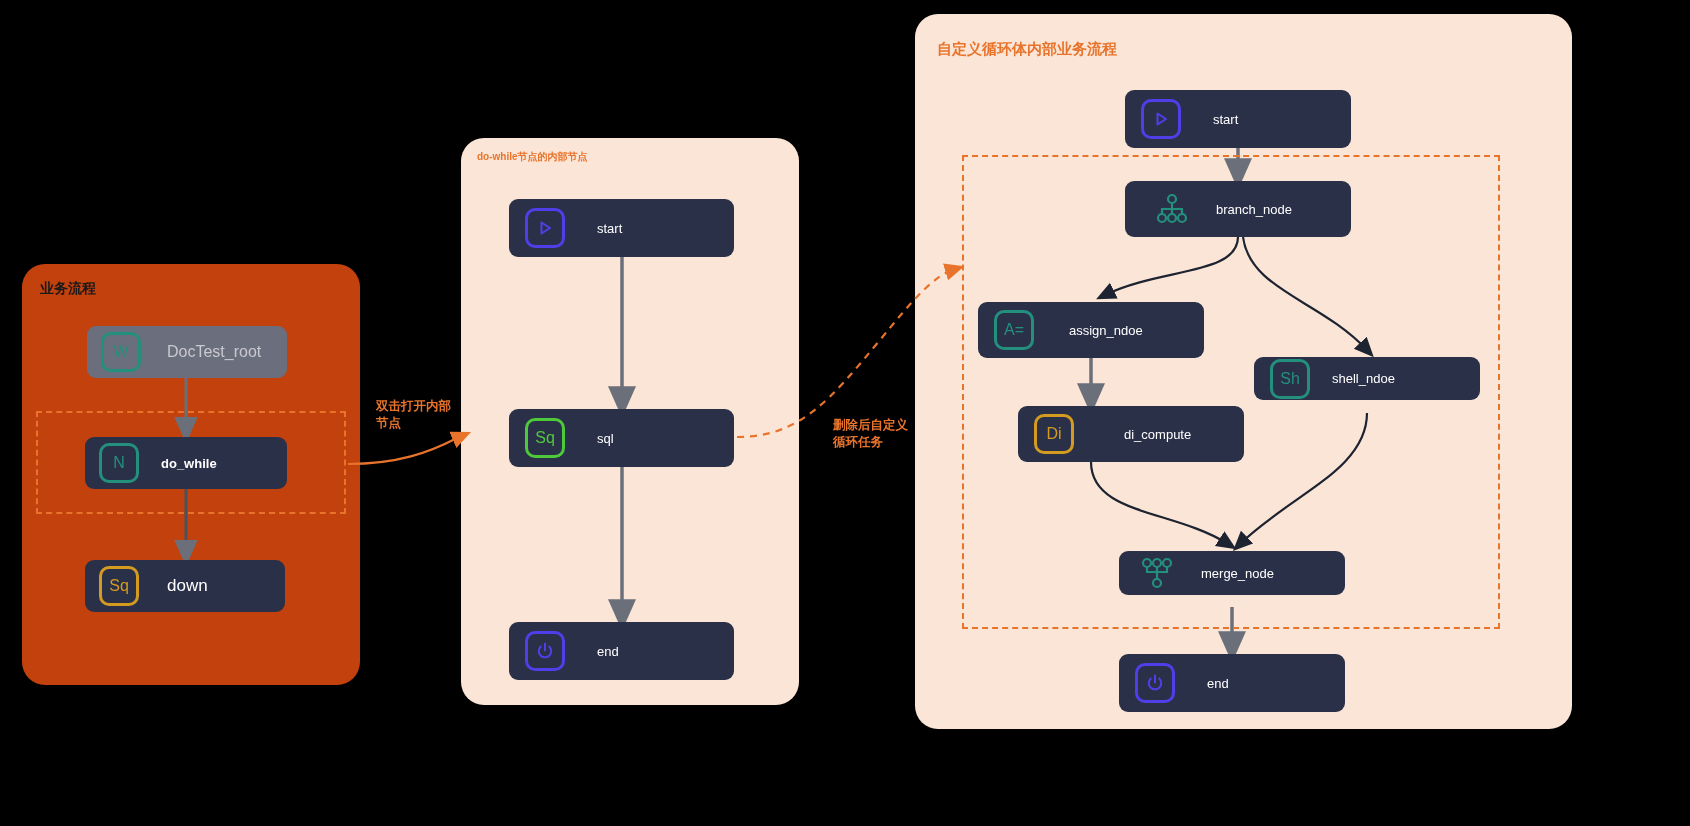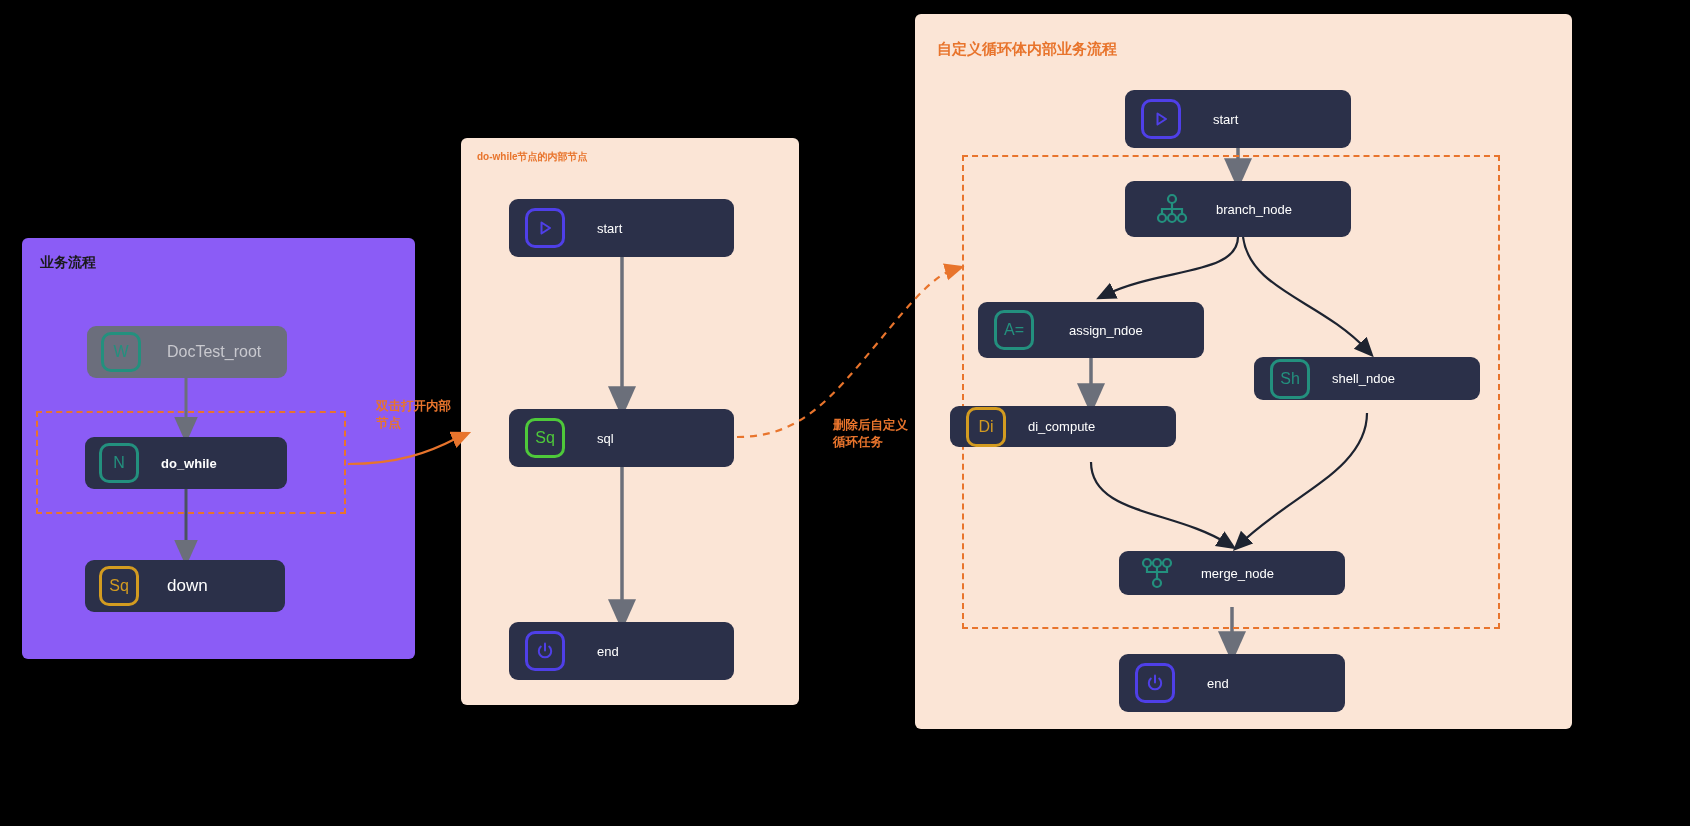--- a/index.html
+++ b/index.html
@@ -12,29 +12,29 @@
   #stage { position: relative; width: 1690px; height: 826px; }
 
   svg.edges {
     position: absolute; left: 0; top: 0;
     width: 1690px; height: 826px;
     pointer-events: none;
     z-index: 5;
   }
 
   
-  .panel { position: absolute; border-radius: 6px; padding-left: 7px; }
+  .panel { position: absolute; border-radius: 23px; padding-left: 7px; }
   .panel-title {
     position: absolute;
     font-size: 15px;
     font-weight: 700;
     white-space: nowrap;
     z-index: 8;
   }
-  #panel-biz  { left: 22px;  top: 238px; width: 393px; height: 421px; background: #8b5cf6; }
+  #panel-biz  { left: 22px;  top: 264px; width: 338px; height: 421px; background: #c2410c; }
   #panel-biz .panel-title { left: 18px; top: 16px; color: #1a1a1a; font-size: 14px; }
   #panel-dowhile { left: 461px; top: 138px; width: 338px; height: 567px; background: #fbe5d6; }
   #panel-dowhile .panel-title { left: 16px; top: 12px; color: #e8742c; font-size: 10px; }
   #panel-loop { left: 915px; top: 14px; width: 657px; height: 715px; background: #fbe5d6; }
   #panel-loop .panel-title { left: 22px; top: 26px; color: #e8742c; font-size: 15px; }
 
   
   .dashed-box {
     position: absolute;
     border: 2.5px dashed #e8742c;
@@ -92,21 +92,21 @@
   #n-dw-sql .label { margin-left: 32px; }
   #n-dw-end    { left: 509px; top: 622px; width: 225px; height: 58px; padding-left: 16px; }
   #n-dw-end .label { margin-left: 32px; }
 
   #n-lp-start  { left: 1125px; top: 90px;  width: 226px; height: 58px; padding-left: 16px; }
   #n-lp-start .label { margin-left: 32px; }
   #n-lp-branch { left: 1125px; top: 181px; width: 226px; height: 56px; padding-left: 25px; }
   #n-lp-branch .label { margin-left: 22px; }
   #n-lp-assign { left: 978px;  top: 302px; width: 226px; height: 56px; padding-left: 16px; }
   #n-lp-assign .label { margin-left: 35px; }
-  #n-lp-di     { left: 950px;  top: 406px; width: 226px; height: 41px; padding-left: 16px; }
+  #n-lp-di     { left: 1018px;  top: 406px; width: 226px; height: 56px; padding-left: 16px; gap: 28px; }
   #n-lp-di .label { margin-left: 22px; }
   #n-lp-shell  { left: 1254px; top: 357px; width: 226px; height: 43px; padding-left: 16px; }
   #n-lp-shell .label { margin-left: 22px; }
   #n-lp-merge  { left: 1119px; top: 551px; width: 226px; height: 44px; padding-left: 16px; }
   #n-lp-merge .label { margin-left: 22px; }
   #n-lp-end    { left: 1119px; top: 654px; width: 226px; height: 58px; padding-left: 16px; }
   #n-lp-end .label { margin-left: 32px; }
 
   
   .annot {

